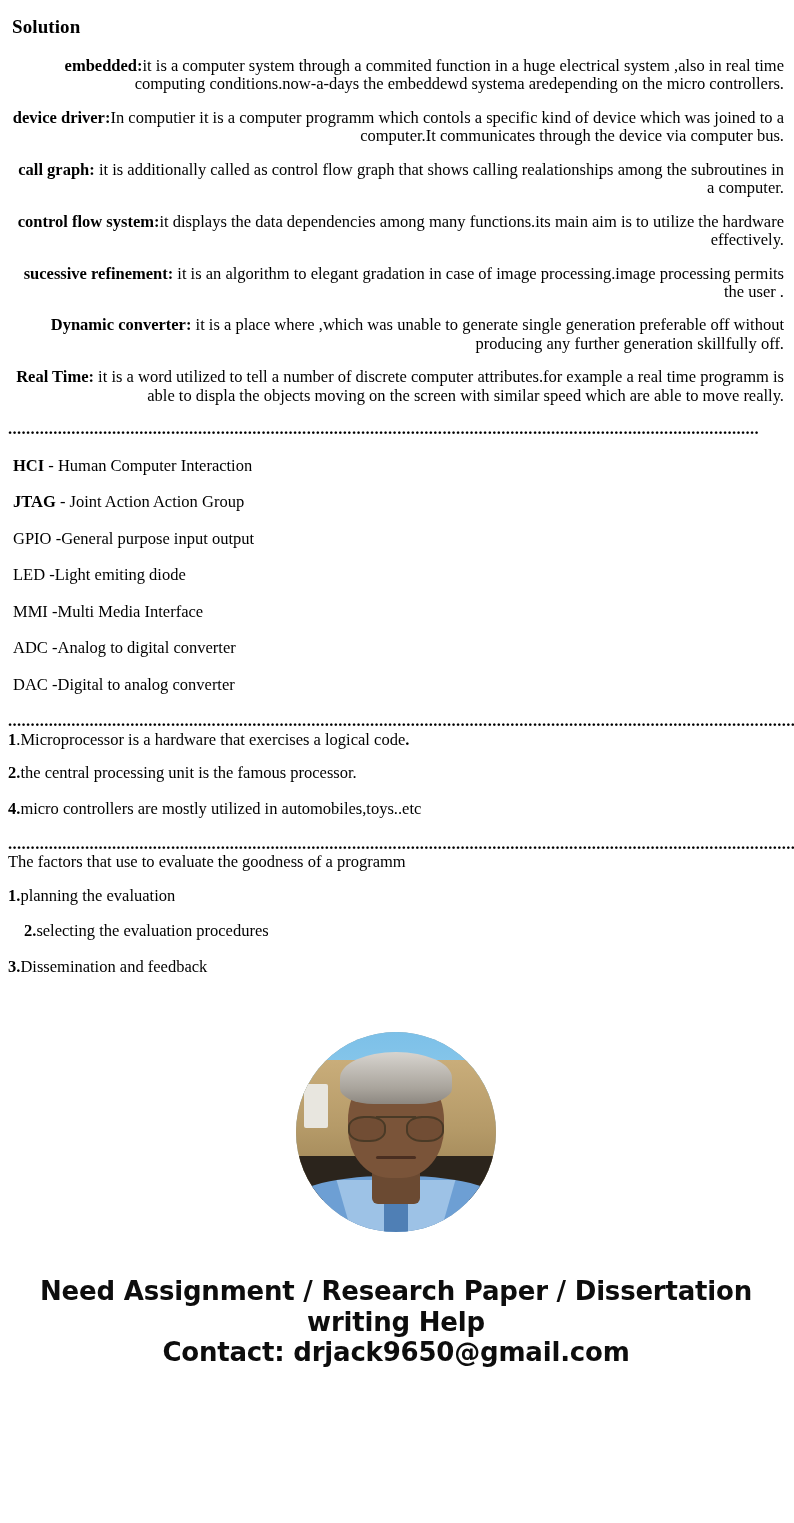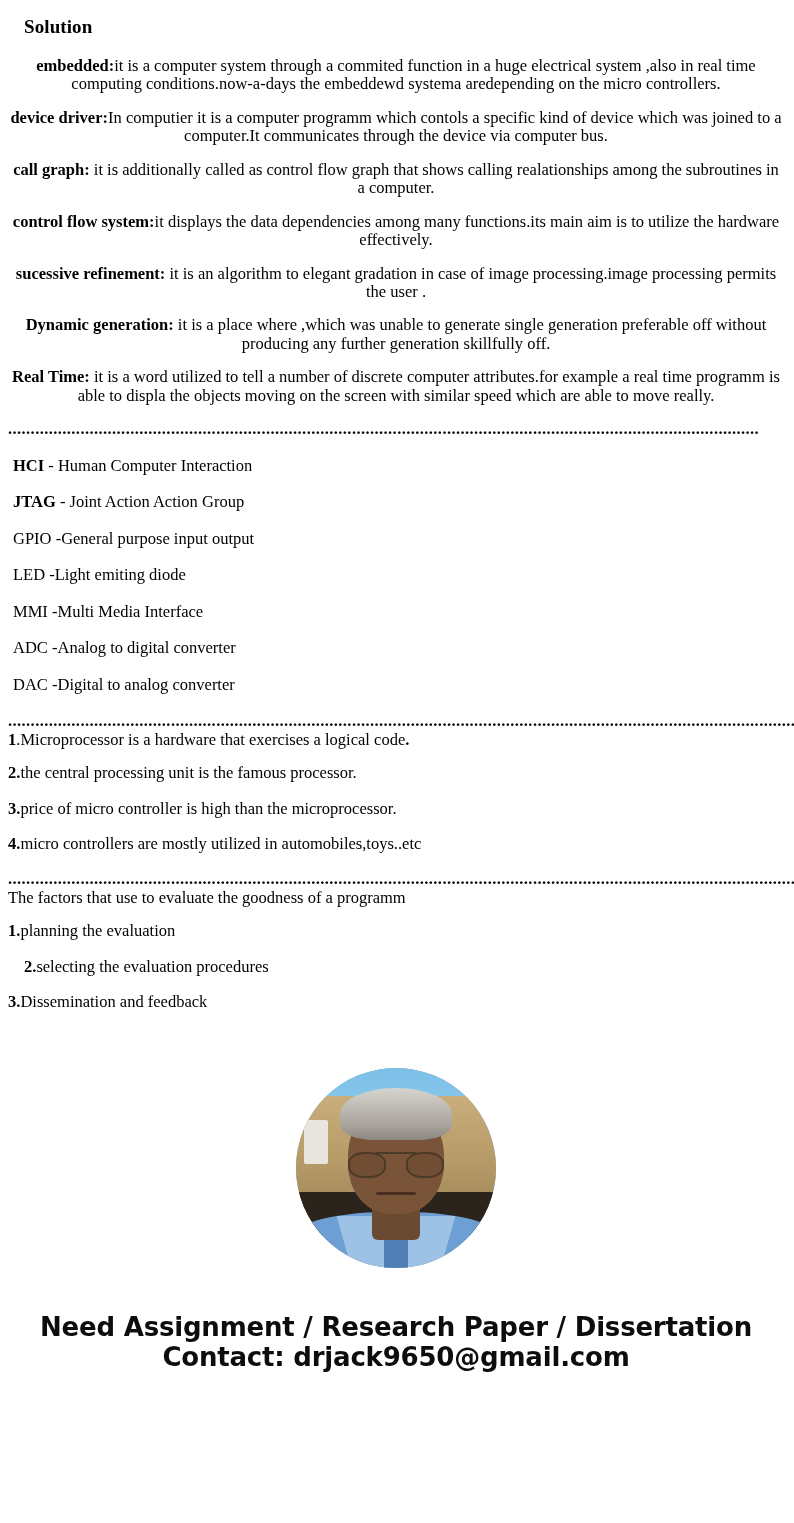--- a/index.html
+++ b/index.html
@@ -17,29 +17,29 @@
   }
   .page {
     width: 794px;
     box-sizing: border-box;
     padding: 16px 10px 0 8px;
     position: relative;
   }
   .page-title {
     font-size: 19px;
     font-weight: bold;
-    margin: 0 0 18px 16px;
+    margin: 0 0 18px 4px;
     line-height: 1.2;
     letter-spacing: 0.1px;
   }
   .para {
     font-size: 16.5px;
     line-height: 1.12;
     margin: 0 0 15px 0;
-    text-align: center;
+    text-align: right;
   }
   .para .term {
     font-weight: bold;
   }
   .abbr-line {
     font-size: 16.5px;
     line-height: 1.12;
     margin: 0 0 18px 5px;
   }
   .abbr-line .acro-bold {
@@ -230,21 +230,21 @@
 
   <p class="para">
     <span class="term">control flow system:</span><span>it displays the data dependencies among many functions.its main aim is to utilize the hardware effectively.</span>
   </p>
 
   <p class="para">
     <span class="term">sucessive refinement:</span><span> it is an algorithm to elegant gradation in case of image processing.image processing permits the user .</span>
   </p>
 
   <p class="para">
-    <span class="term">Dynamic generation:</span><span> it is a place where ,which was unable to generate single generation preferable off without producing any further generation skillfully off.</span>
+    <span class="term">Dynamic converter:</span><span> it is a place where ,which was unable to generate single generation preferable off without producing any further generation skillfully off.</span>
   </p>
 
   <p class="para">
     <span class="term">Real Time:</span><span> it is a word utilized to tell a number of discrete computer attributes.for example a real time programm is able to displa the objects moving on the screen with similar speed which are able to move really.</span>
   </p>
 
   <p class="dots-row dots-only">
     <span class="dots">......................................................................................................................................................................</span>
   </p>
 
@@ -269,23 +269,20 @@
   <p class="abbr-line">
     <span>DAC</span><span> -Digital to analog converter</span>
   </p>
 
   <p class="dots-row">
     <span class="dots">............................................................................................................................................................................................................................................</span><span class="num">1</span><span>.Microprocessor is a hardware that exercises a logical code</span><span class="num">.</span>
   </p>
 
   <p class="list-line">
     <span class="num">2.</span><span>the central processing unit is the famous processor.</span>
-  </p>
-  <p class="list-line">
-    <span class="num">3.</span><span>price of micro controller is high than the microprocessor.</span>
   </p>
   <p class="list-line">
     <span class="num">4.</span><span>micro controllers are mostly utilized in automobiles,toys..etc</span>
   </p>
 
   <p class="dots-row">
     <span class="dots">............................................................................................................................................................................................................................................</span><span>The factors that use to evaluate the goodness of a programm</span>
   </p>
 
   <p class="list-line">
@@ -316,16 +313,17 @@
         <div class="lens l"></div>
         <div class="lens r"></div>
       </div>
       <div class="bridge"></div>
       <div class="mouth"></div>
     </div>
   </div>
 
   <div class="footer">
     <span>Need Assignment / Research Paper / Dissertation</span>
+    <span class="line2">writing Help</span>
     <span class="line3">Contact: drjack9650@gmail.com</span>
   </div>
 
 </div>
 
 </body></html>

